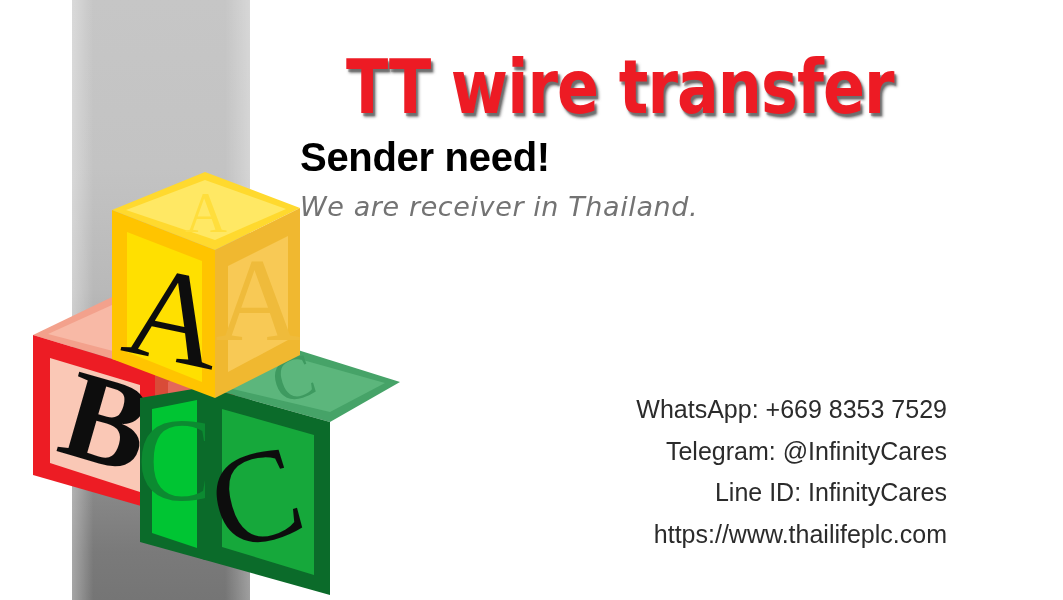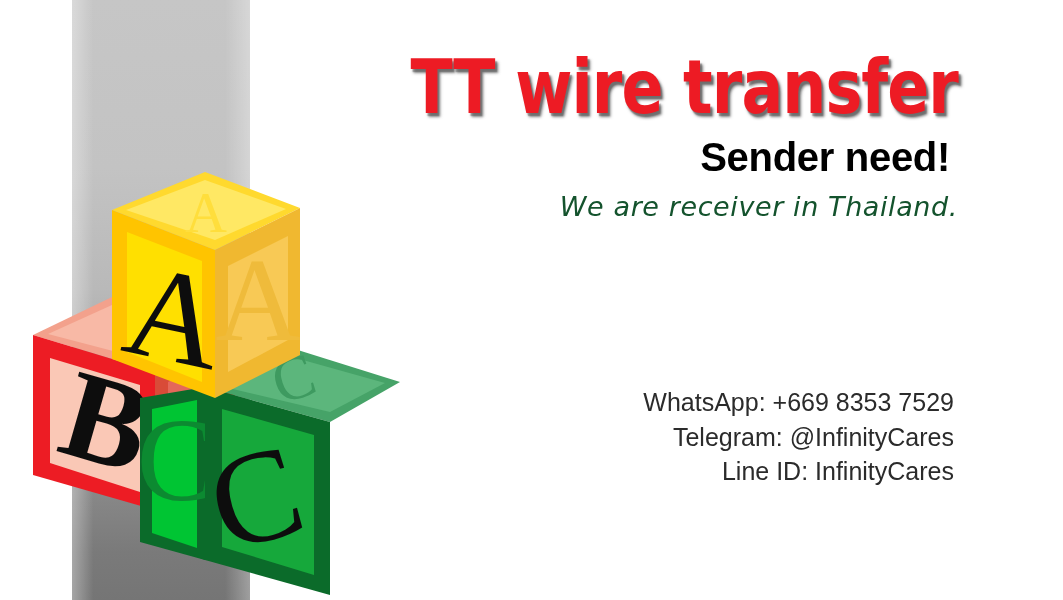--- a/index.html
+++ b/index.html
@@ -28,21 +28,21 @@
     left:72px; top:0;
     width:178px; height:600px;
     background:linear-gradient(to right,rgba(255,255,255,.35) 0%,rgba(255,255,255,0) 12%,rgba(255,255,255,0) 86%,rgba(255,255,255,.30) 100%);
   }
 
   
   #headline-area{
     position:absolute;
     left:300px; top:48px;
     width:658px;
-    text-align:right;
+    text-align:left;
   }
   #title{
     font-family:"DejaVu Sans Condensed","Liberation Sans Narrow","Liberation Sans",sans-serif;
     font-weight:bold;
     font-size:74px;
     line-height:78px;
     letter-spacing:-1px;
     color:#ed1b24;
     transform:scaleX(.93);
     transform-origin:100% 50%;
@@ -59,39 +59,39 @@
     margin:8px 8px 0 0;
     letter-spacing:-.3px;
     white-space:nowrap;
   }
   #tagline{
     font-family:"DejaVu Sans",sans-serif;
     font-style:italic;
     font-weight:400;
     font-size:27px;
     line-height:34px;
-    color:#14532d;
+    color:#737373;
     margin:10px 0 0 0;
     letter-spacing:.6px;
     white-space:nowrap;
   }
 
   
   #contact-block{
     position:absolute;
     right:108px; top:385px;
     text-align:right;
   }
   .contact-line{
     font-family:"Liberation Sans",sans-serif;
     font-size:25px;
     line-height:33.5px;
     color:#2b2b2b;
     white-space:nowrap;
-    margin:1px;
+    margin:8px;
   }
 
   
   #blocks{
     position:absolute;
     left:0px; top:150px;
     width:430px; height:450px;
   }
   #blocks svg{display:block;}
 </style>
@@ -173,15 +173,16 @@
   <div id="headline-area">
     <div id="title">TT wire transfer</div>
     <div id="subtitle">Sender need!</div>
     <div id="tagline">We are receiver in Thailand.</div>
   </div>
 
   <div id="contact-block">
     <div class="contact-line">WhatsApp: +669 8353 7529</div>
     <div class="contact-line">Telegram: @InfinityCares</div>
     <div class="contact-line">Line ID: InfinityCares</div>
+    <div class="contact-line">https://www.thailifeplc.com</div>
   </div>
 
 </div>
 
 </body></html>

